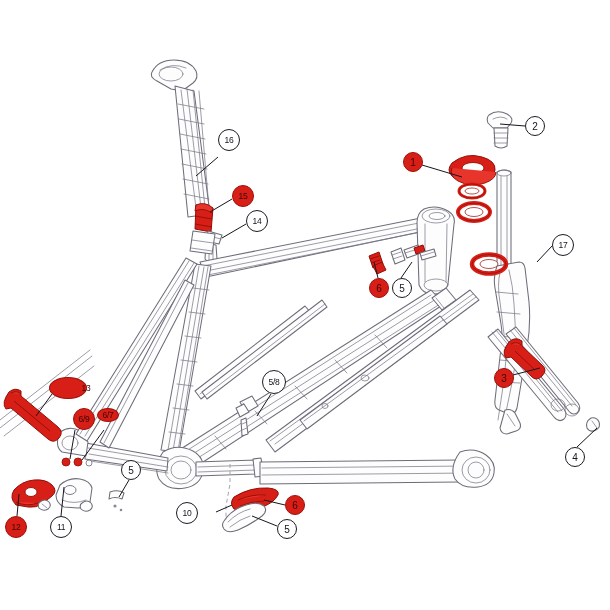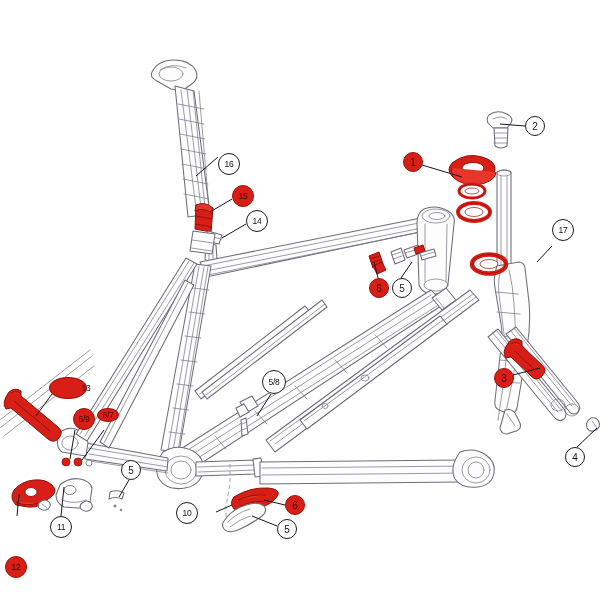--- a/index.html
+++ b/index.html
@@ -255,22 +255,22 @@
       <div class="callout plain c-sm" style="left: 565px; top: 447px; width: 20px; height: 20px;">4</div>
       <div class="callout plain c-sm" style="left: 392px; top: 278px; width: 20px; height: 20px;">5</div>
       <div class="callout hot c-sm" style="left: 369px; top: 278px; width: 20px; height: 20px;">6</div>
       <div class="callout plain c-sm" style="left: 121px; top: 460px; width: 20px; height: 20px;">5</div>
       <div class="callout plain c-sm" style="left: 277px; top: 519px; width: 20px; height: 20px;">5</div>
       <div class="callout hot c-sm" style="left: 285px; top: 495px; width: 20px; height: 20px;">6</div>
       <div class="callout hot c-xs" style="left: 73px; top: 408px; width: 22px; height: 22px;">6/9</div>
       <div class="callout hot c-xs" style="left: 97px; top: 408px; width: 22px; height: 14px;">6/7</div>
       <div class="callout plain c-xs" style="left: 176px; top: 502px; width: 22px; height: 22px;">10</div>
       <div class="callout plain c-xs" style="left: 50px; top: 516px; width: 22px; height: 22px;">11</div>
-      <div class="callout hot c-xs" style="left: 5px; top: 516px; width: 22px; height: 22px; margin-top: 40px;">12</div>
+      <div class="callout hot c-xs" style="left: 5px; top: 516px; width: 22px; height: 22px;">12</div>
       <div class="callout hot c-xs" style="left: 49px; top: 377px; width: 22px; height: 22px; padding-left: 36px;">13</div>
       <div class="callout plain c-xs" style="left: 246px; top: 210px; width: 22px; height: 22px;">14</div>
       <div class="callout hot c-xs" style="left: 232px; top: 185px; width: 22px; height: 22px;">15</div>
-      <div class="callout plain c-xs" style="left: 218px; top: 153px; width: 22px; height: 22px;">16</div>
-      <div class="callout plain c-xs" style="left: 552px; top: 219px; width: 22px; height: 22px;">17</div>
+      <div class="callout plain c-xs" style="left: 218px; top: 129px; width: 22px; height: 22px;">16</div>
+      <div class="callout plain c-xs" style="left: 552px; top: 234px; width: 22px; height: 22px;">17</div>
       <div class="callout plain c-xs" style="left: 262px; top: 370px; width: 24px; height: 24px;">5/8</div>
     </div>
 
 </div>
 
 </body></html>

